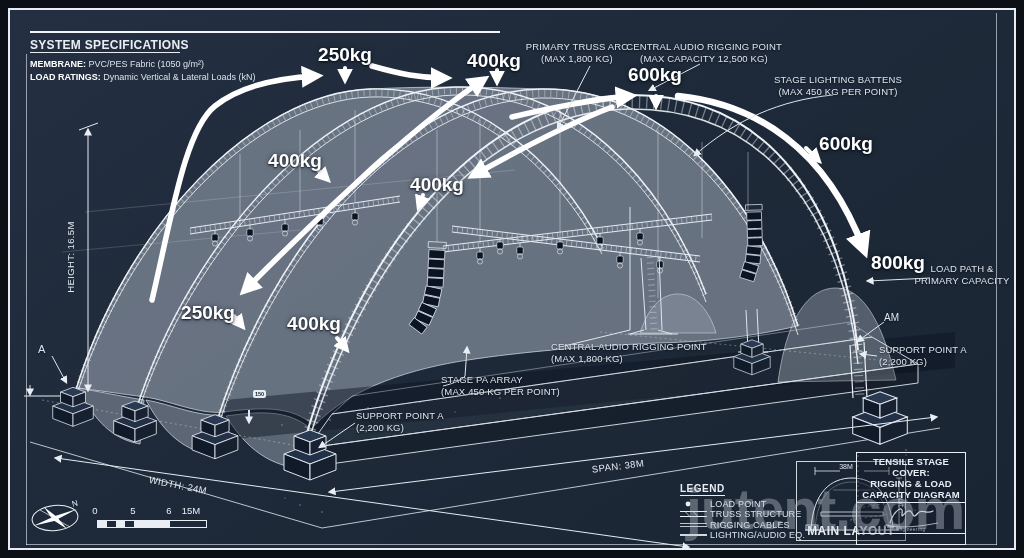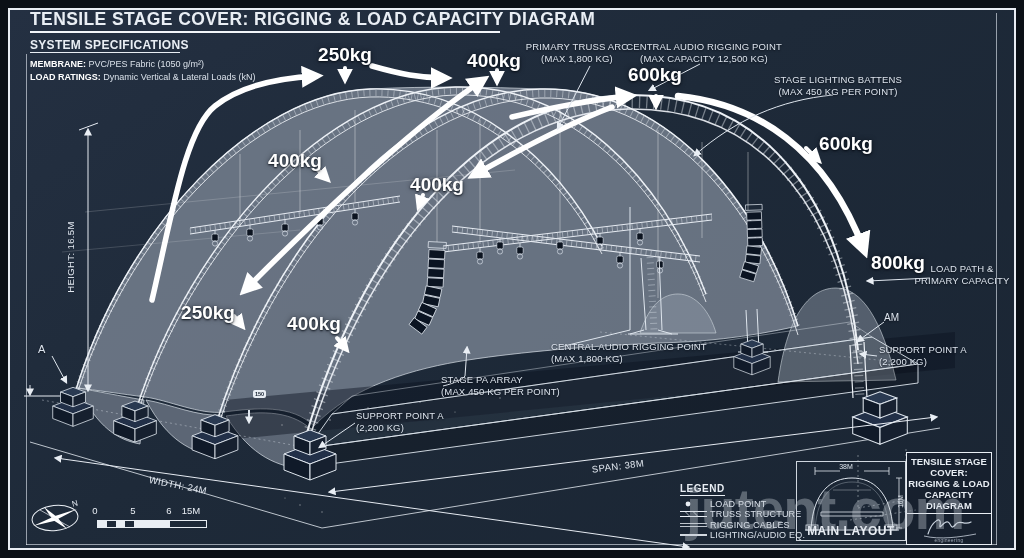--- a/index.html
+++ b/index.html
@@ -39,21 +39,21 @@
   .sb-num{position:absolute;top:0;font-size:9.5px;color:#e9eef4;transform:translateX(-50%);}
   .sb-bar{position:absolute;left:9px;top:15px;width:108px;height:6px;border:1px solid #e9eef4;
           display:flex;box-sizing:content-box;}
   .sb-seg{height:100%;}
   .sb-w{background:#e9eef4;} .sb-d{background:transparent;}
   .mainlayout{left:796px;top:461px;width:110px;height:80px;border:1px solid #cfd6de;box-sizing:border-box;}
   .ml-label{position:absolute;left:0;right:0;bottom:2px;text-align:center;font-size:12px;font-weight:700;
             letter-spacing:.5px;color:#e9eef4;}
   .ml-top{position:absolute;left:0;right:10px;top:1px;text-align:center;font-size:7px;color:#dfe6ee;}
   .ml-side{position:absolute;right:-2px;top:36px;font-size:6.5px;color:#dfe6ee;transform:rotate(-90deg);}
-  .titleblock{left:906px;top:452px;width:86px;height:93px;border:1.5px solid #e9eef4;box-sizing:border-box;
+  .titleblock{left:856px;top:452px;width:110px;height:93px;border:1.5px solid #e9eef4;box-sizing:border-box;
               background:rgba(16,24,36,.35);z-index:12;}
   .tb-title{border-bottom:1.5px solid #e9eef4;padding:3px 1px 2px;text-align:center;}
   .tb-title span{display:block;font-size:9.5px;font-weight:700;line-height:11px;letter-spacing:.1px;}
   .tb-sig{height:30px;border-bottom:1.5px solid #e9eef4;position:relative;text-align:center;}
   .tb-sig .eng{position:absolute;left:0;right:0;bottom:1px;font-size:4.5px;color:#aab4c2;letter-spacing:.5px;}
   .tb-appr{text-align:right;padding-top:2px;margin-top:38px;}
   .tb-appr span{display:block;font-size:8.5px;font-weight:700;line-height:10.5px;letter-spacing:.1px;}
   .watermark{position:absolute;left:686px;top:476px;z-index:30;font-size:57px;font-weight:700;
              color:rgba(198,205,214,.38);letter-spacing:-1px;white-space:nowrap;pointer-events:none;}
 </style>
@@ -304,21 +304,20 @@
     </g>
 
     <g>
       <ellipse cx="55" cy="518" rx="23" ry="12.5" fill="none" stroke="#e9eef4" stroke-width="1" transform="rotate(-6 55 518)"></ellipse>
       <path d="M33,526 L55,516 L77,509 L54,521 Z" fill="#ffffff"></path>
       <path d="M44,507 L57,517 L67,529 L53,520 Z" fill="#ffffff"></path>
       <path d="M40,510 L70,527" stroke="#e9eef4" stroke-width=".7"></path>
     </g>
   </svg>
 
-  <div class="txt page-title">TENSILE STAGE COVER: RIGGING &amp; LOAD CAPACITY DIAGRAM</div>
   <div class="title-rule"></div>
   <div class="txt specs-head">SYSTEM SPECIFICATIONS</div>
   <div class="specs-rule"></div>
   <div class="txt specs">
     <div><b>MEMBRANE:</b><span> PVC/PES Fabric (1050 g/m²)</span></div>
     <div><b>LOAD RATINGS:</b><span> Dynamic Vertical &amp; Lateral Loads (kN)</span></div>
   </div>
 
   <div class="txt kg" style="left:345px;top:44px;">250kg</div>
   <div class="txt kg" style="left:494px;top:50px;">400kg</div>

